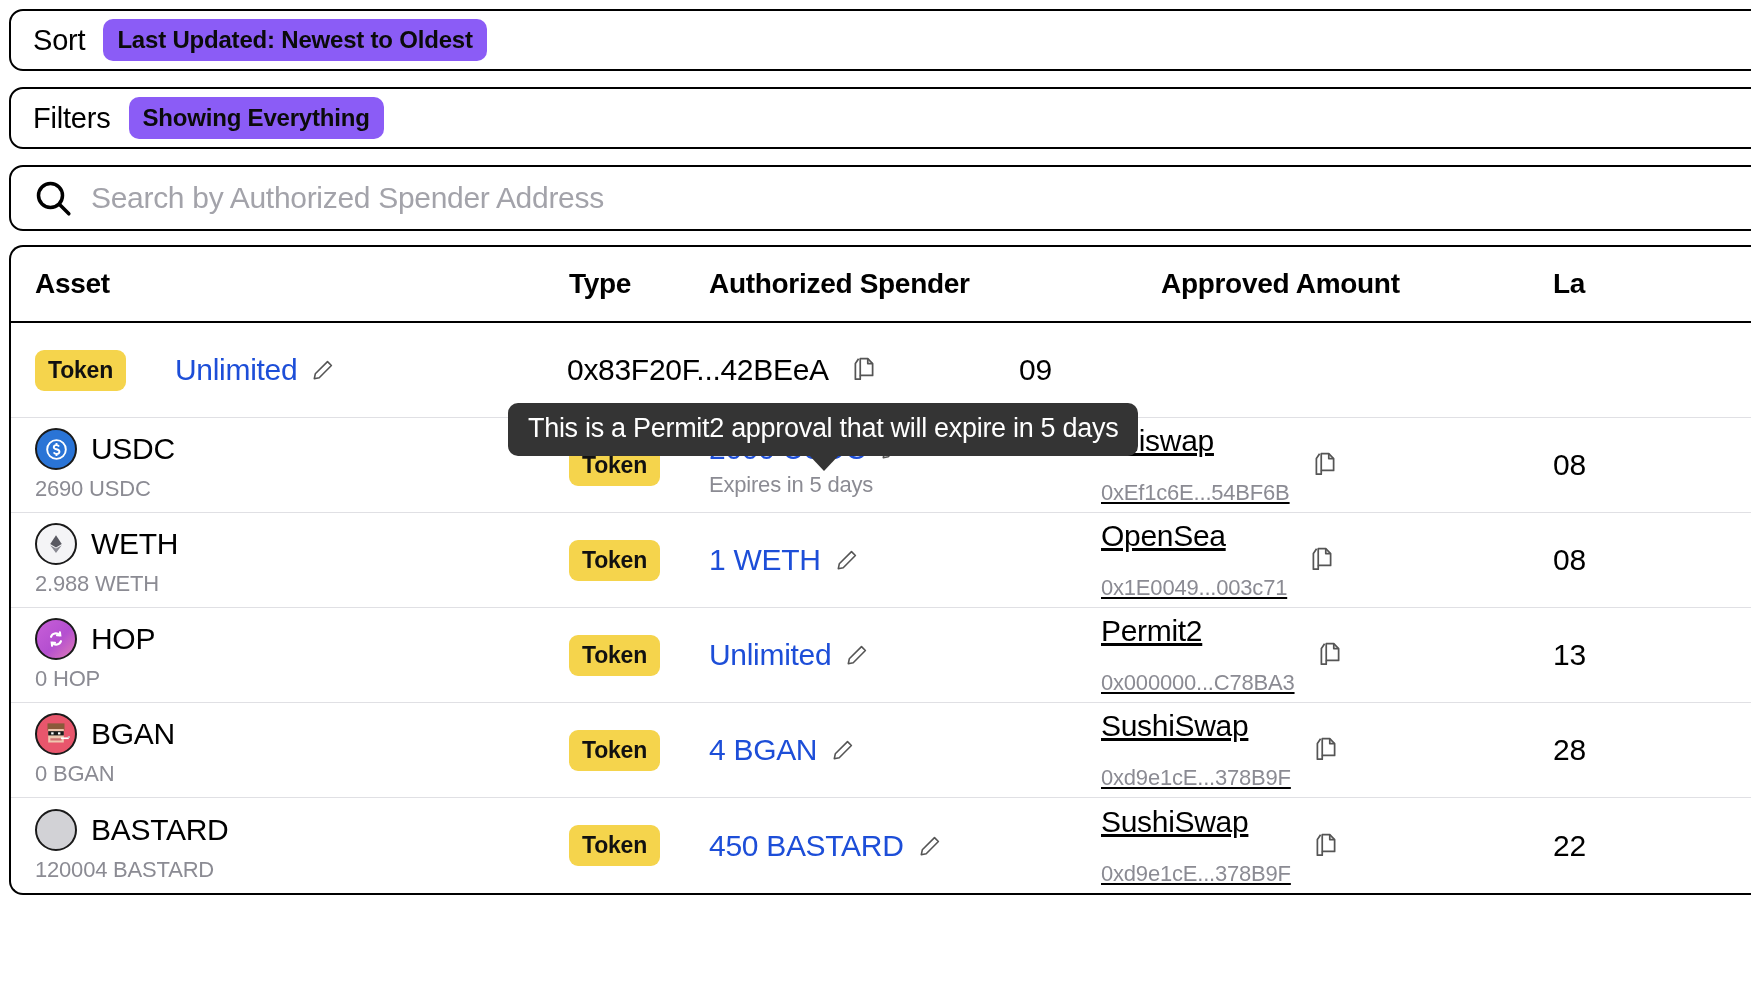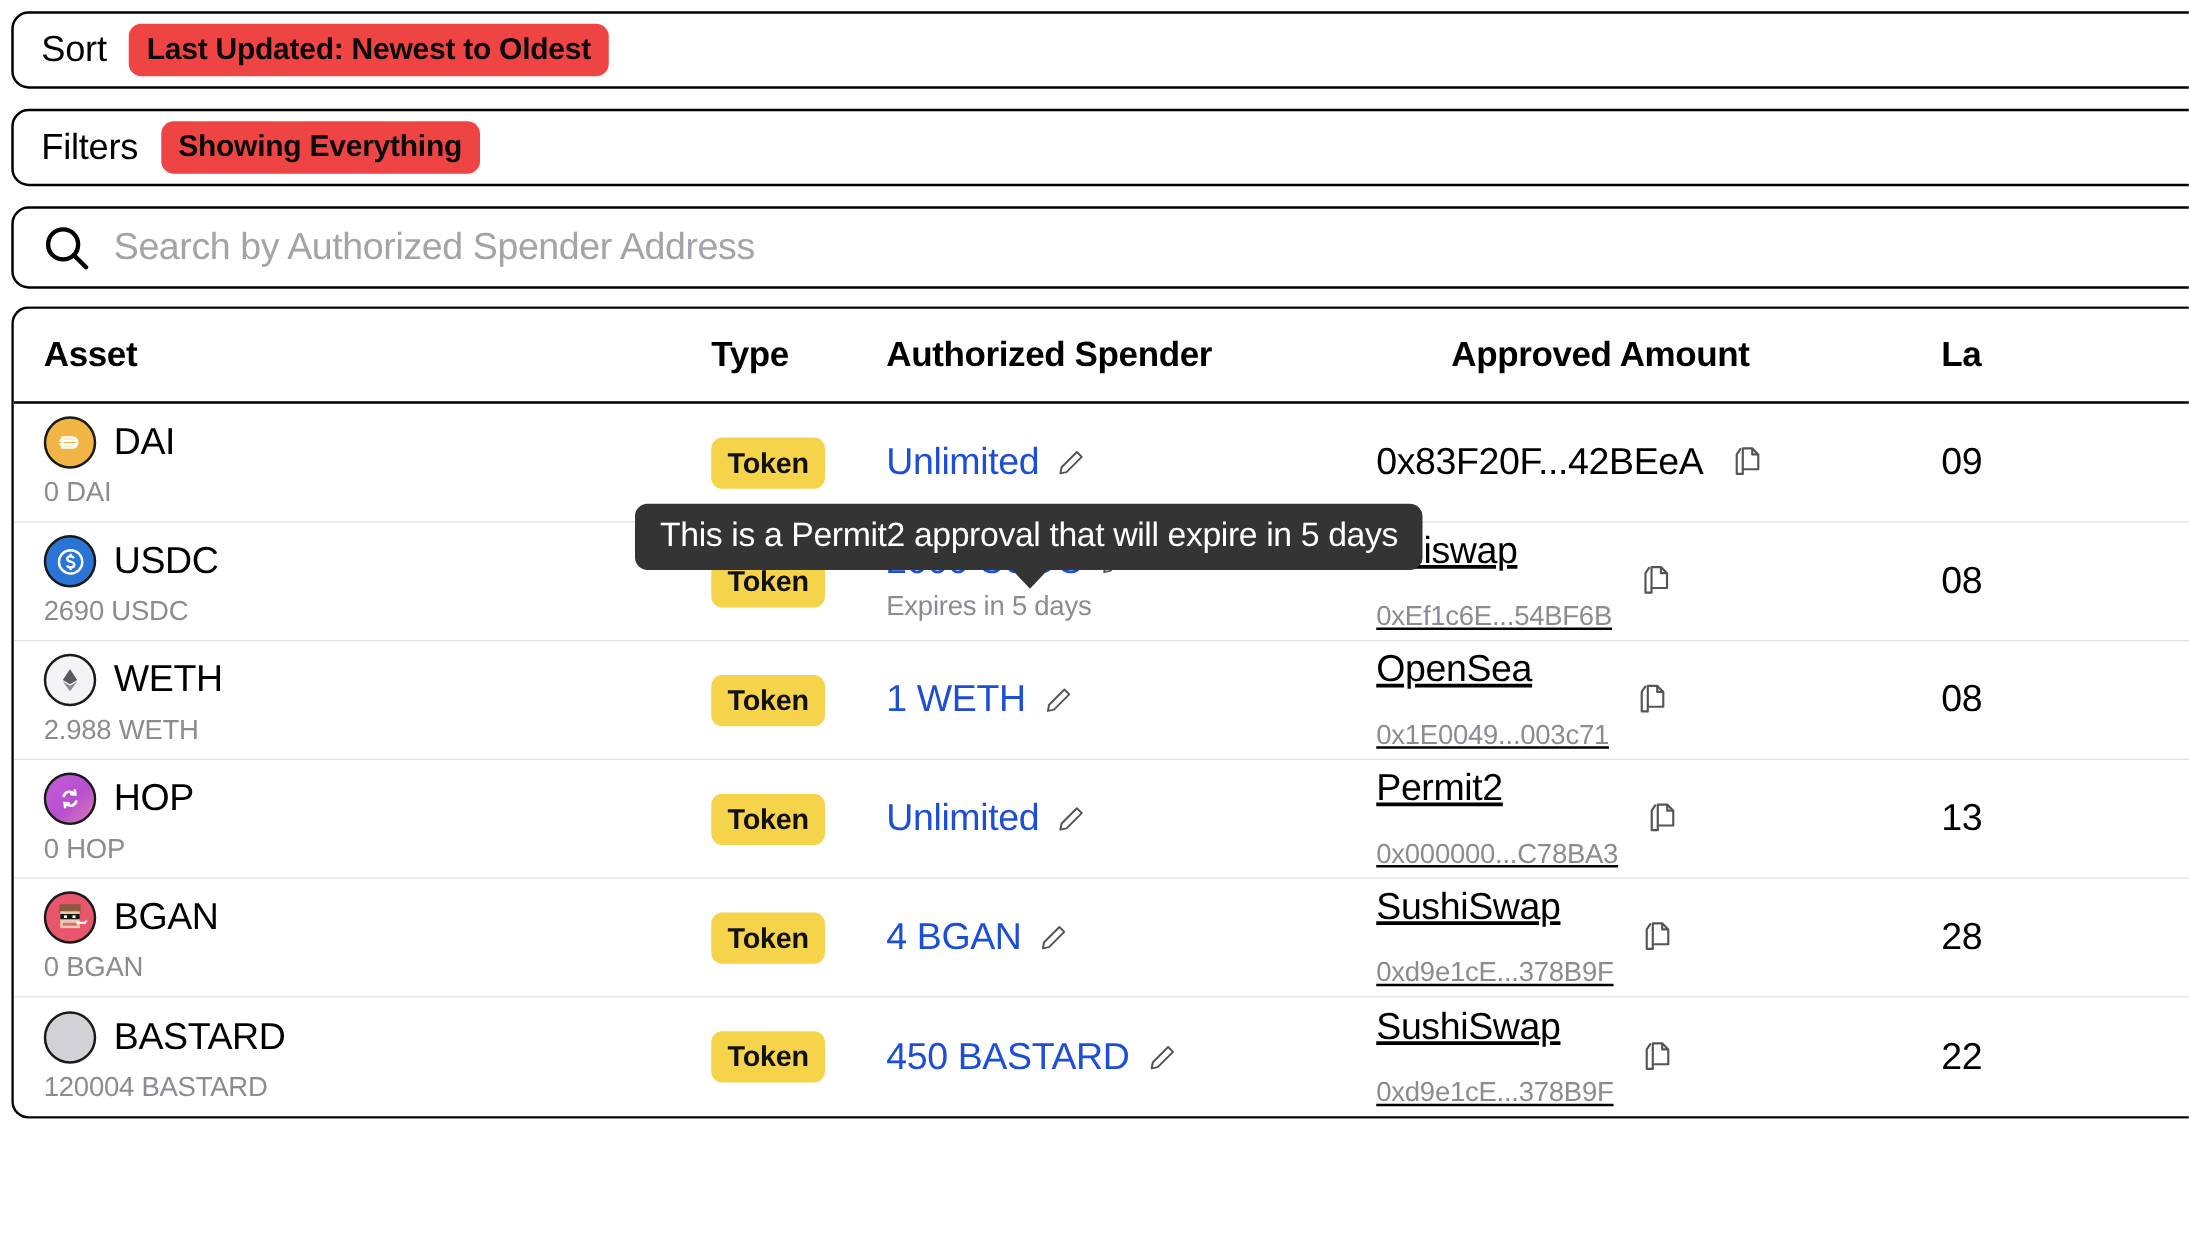--- a/index.html
+++ b/index.html
@@ -29,21 +29,21 @@
     background: #ffffff;
     width: calc(100% + 60px);
   }
   .bar-label {
     font-size: 29px;
     color: #000000;
     letter-spacing: -0.2px;
   }
   .chip {
     margin-left: 18px;
-    background: #ef4444;
+    background: #8b5cf6;
     border-radius: 10px;
     padding: 7px 14px;
     font-size: 24px;
     font-weight: bold;
     color: #0b0b0b;
     letter-spacing: -0.2px;
     white-space: nowrap;
   }
 
   
@@ -209,35 +209,20 @@
 
     <div class="thead">
       <div class="th col-asset">Asset</div>
       <div class="th col-type">Type</div>
       <div class="th col-spender">Authorized Spender</div>
       <div class="th col-amount">Approved Amount</div>
       <div class="th col-updated">La</div>
     </div>
 
     <div class="row">
-      <div class="col-asset asset-cell">
-        <div class="asset-top">
-          <span class="asset-icon" style="background:#f0b544;">
-            <svg viewBox="0 0 24 24" width="26" height="26">
-                <g fill="none" stroke="#fff" stroke-width="1.9">
-              <path d="M6.5 8.3h7.2a3.7 3.7 0 0 1 0 7.4H6.5z"></path>
-              <line x1="4.3" y1="10.6" x2="16.5" y2="10.6"></line>
-              <line x1="4.3" y1="13.4" x2="16.5" y2="13.4"></line>
-            </g>
-              </svg>
-          </span>
-          <span class="asset-sym">DAI</span>
-        </div>
-        <div class="asset-bal">0 DAI</div>
-      </div>
       <div class="col-type">
         <span class="type-badge">Token</span>
       </div>
       <div class="col-amount amount-cell">
         <div class="amount-top">
           <span class="amount-val">Unlimited</span>
           <span>
             <svg class="pencil-icon" viewBox="0 0 24 24" fill="none" stroke="#555" stroke-width="1.6" stroke-linecap="round" stroke-linejoin="round">
               <path d="M16.5 3.6l3.9 3.9L8.2 19.7l-4.9 1 1-4.9z"></path>
             </svg>

